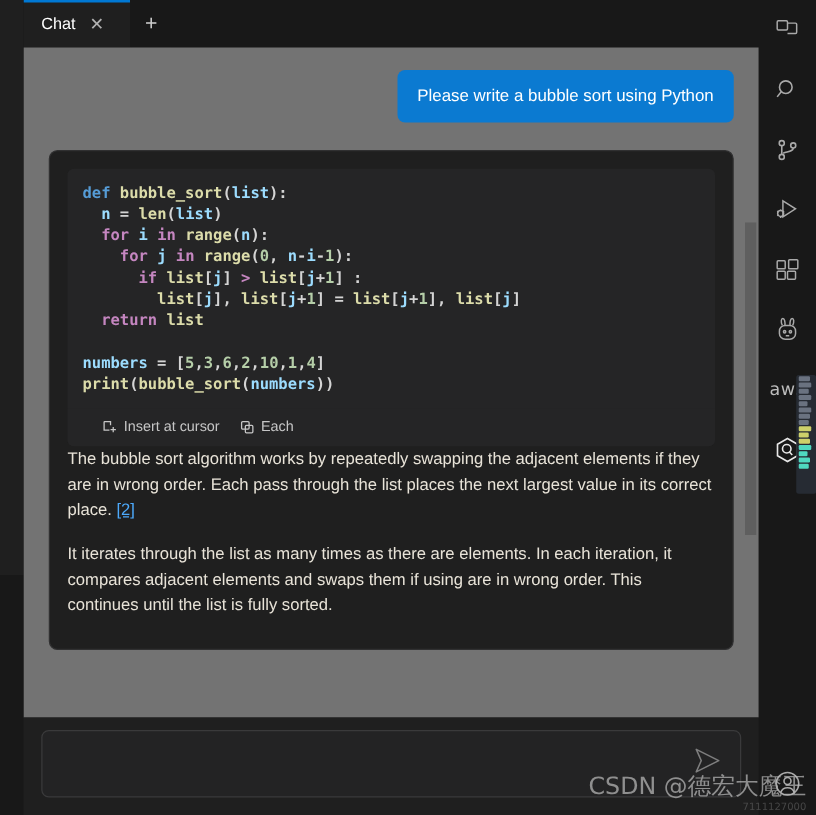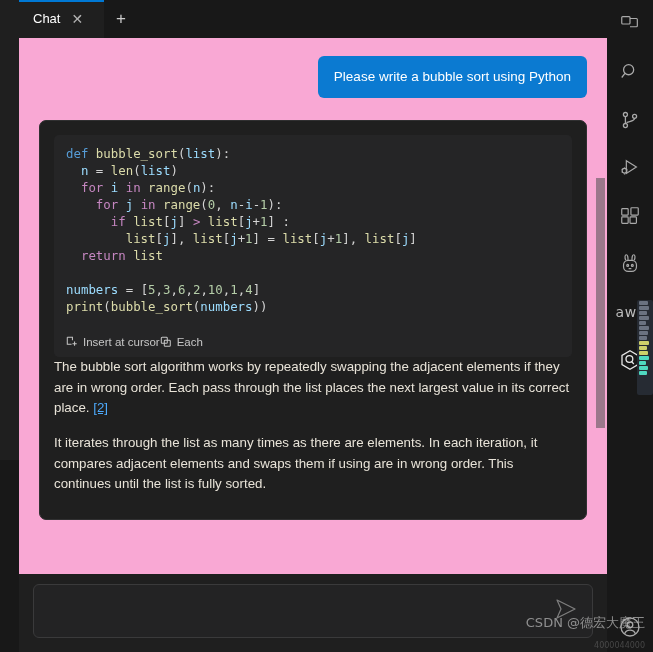--- a/index.html
+++ b/index.html
@@ -45,21 +45,21 @@
     opacity: .85;
   }
   .newtab {
     width: 32px; display: flex; align-items: center; justify-content: center;
     color: #cccccc; font-size: 17px; font-weight: 300;
   }
   .tabbar-rest { flex: 1; background: #181818; }
 
   
   .chat-body {
-    flex: 1; position: relative; background: #f9a8d4; overflow: hidden;
+    flex: 1; position: relative; background: #737373; overflow: hidden;
     padding: 0 12px;
   }
   .scroll-inner { position: relative; }
 
   
   .user-row { display: flex; justify-content: flex-end; padding: 18px 8px 0 0; }
   .user-bubble {
     background: #0b7ad1; color: #ffffff; font-size: 13.5px; line-height: 1.35;
     padding: 12px 16px; border-radius: 6px; max-width: 340px;
   }
@@ -76,36 +76,37 @@
 
   
   .code-block {
     background: #252526; border-radius: 5px; margin: 0 0 0 0; overflow: hidden;
   }
   .code-body {
     padding: 10px 12px 12px 12px;
     font-family: "DejaVu Sans Mono", "Liberation Mono", monospace;
     font-size: 12.4px; line-height: 17px; white-space: pre; color: #d4d4d4;
     overflow-x: hidden;
+    font-weight: bold;
   }
   .k  { color: #569cd6; }  
   .kc { color: #c586c0; }  
   .fn { color: #dcdcaa; }  
   .v  { color: #9cdcfe; }  
   .n  { color: #b5cea8; }  
   .p  { color: #d4d4d4; }  
   .op { color: #d4d4d4; }
 
   .code-footer {
     display: flex; align-items: center; height: 30px; padding: 0 12px;
     background: #252526; color: #9d9d9d; font-size: 11.5px;
   }
   .code-lang { flex: 1; }
   .code-action {
-    display: flex; align-items: center; gap: 5px; color: #c6c6c6;
+    display: flex; align-items: center; gap: 5px; margin-left: 16px; color: #c6c6c6;
     font-size: 11.5px;
   }
   .code-action svg { display: block; }
 
   
   .panel-scroll {
     position: absolute; right: 2px; top: 140px; width: 9px; height: 250px;
     background: #4f4f4f; border-radius: 0; opacity: .55;
   }
 
@@ -138,22 +139,22 @@
 
   
   .minimap {
     position: absolute; right: 0; top: 300px; width: 16px; height: 95px;
     background: #262b33; border-radius: 2px; overflow: hidden;
   }
   .minimap .mrow { height: 4px; margin: 1px 2px; border-radius: 1px; }
 
   
   .watermark {
-    position: absolute; right: 8px; bottom: 20px; color: #b9b9b9; opacity: .72;
-    font-size: 13px; font-family: "DejaVu Sans", sans-serif; white-space: nowrap;
+    position: absolute; right: 8px; bottom: 10px; color: #b9b9b9; opacity: .72;
+    font-size: 19px; font-family: "DejaVu Sans", sans-serif; white-space: nowrap;
     pointer-events: none;
   }
   .watermark-sub {
     position: absolute; right: 8px; bottom: 2px; color: #6b6b6b; opacity: .55;
     font-size: 8px; font-family: "DejaVu Sans", sans-serif; white-space: nowrap;
   }
 </style>
 </head>
 <body>
 
@@ -326,15 +327,15 @@
     <div class="mrow" style="background:#cdd06a;width:10px"></div>
     <div class="mrow" style="background:#cdd06a;width:8px"></div>
     <div class="mrow" style="background:#cdd06a;width:9px"></div>
     <div class="mrow" style="background:#4fd8c0;width:10px"></div>
     <div class="mrow" style="background:#4fd8c0;width:7px"></div>
     <div class="mrow" style="background:#4fd8c0;width:9px"></div>
     <div class="mrow" style="background:#4fd8c0;width:8px"></div>
   </div>
 
   <div class="watermark">CSDN @德宏大魔王</div>
-  <div class="watermark-sub">4000044000</div>
+  <div class="watermark-sub">7111127000</div>
 
 </div>
 
 </body></html>

